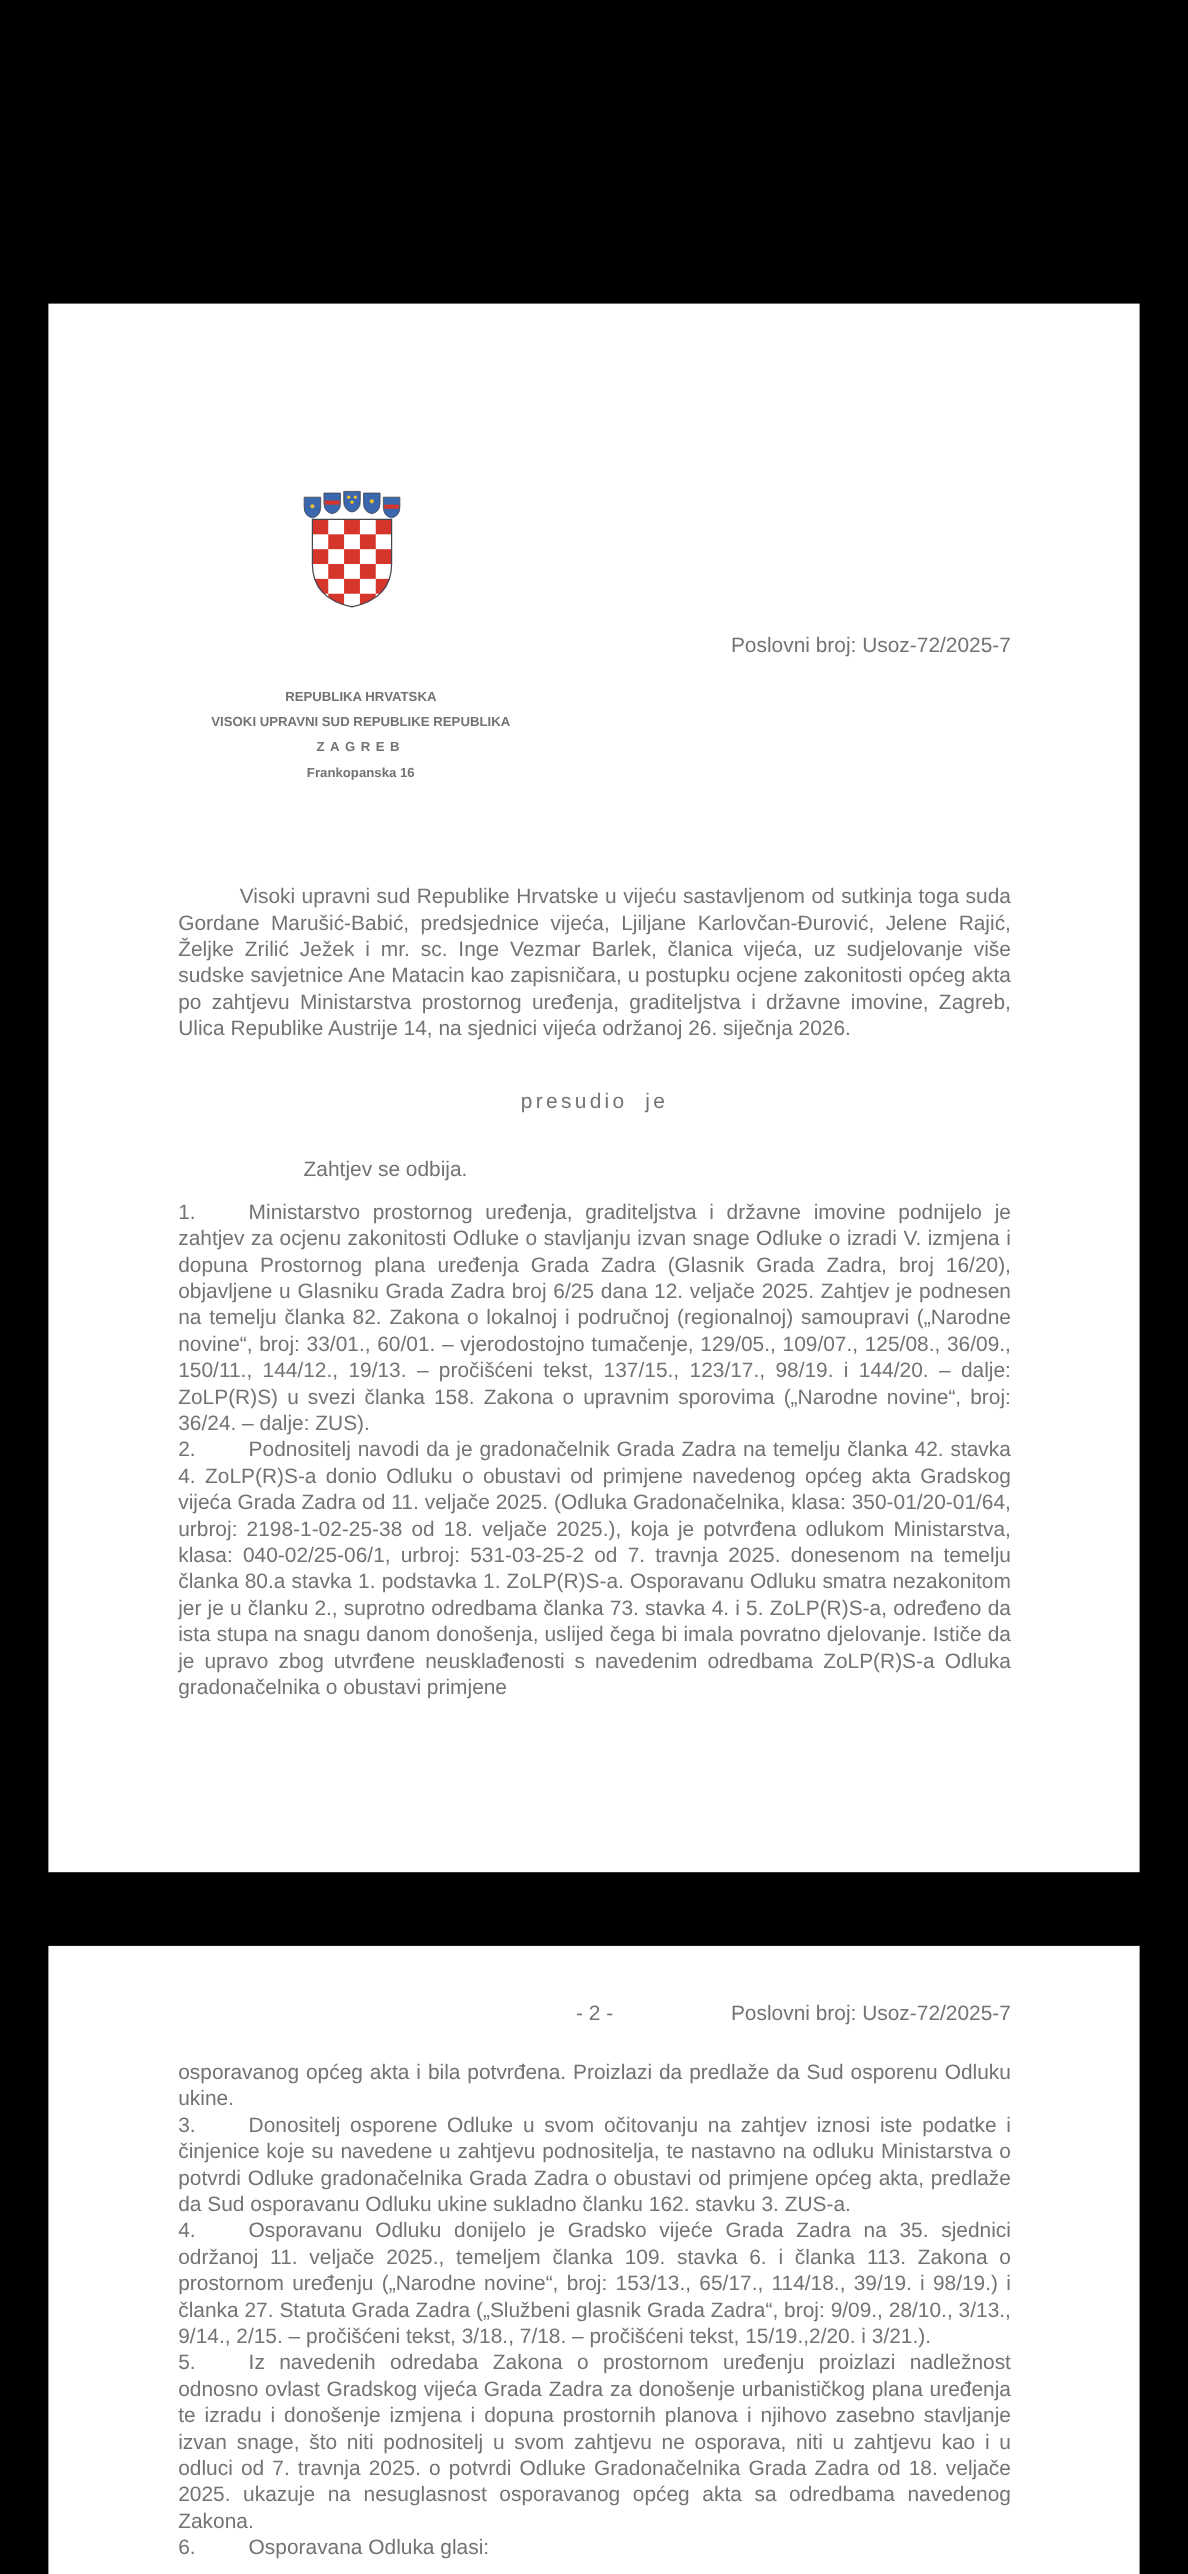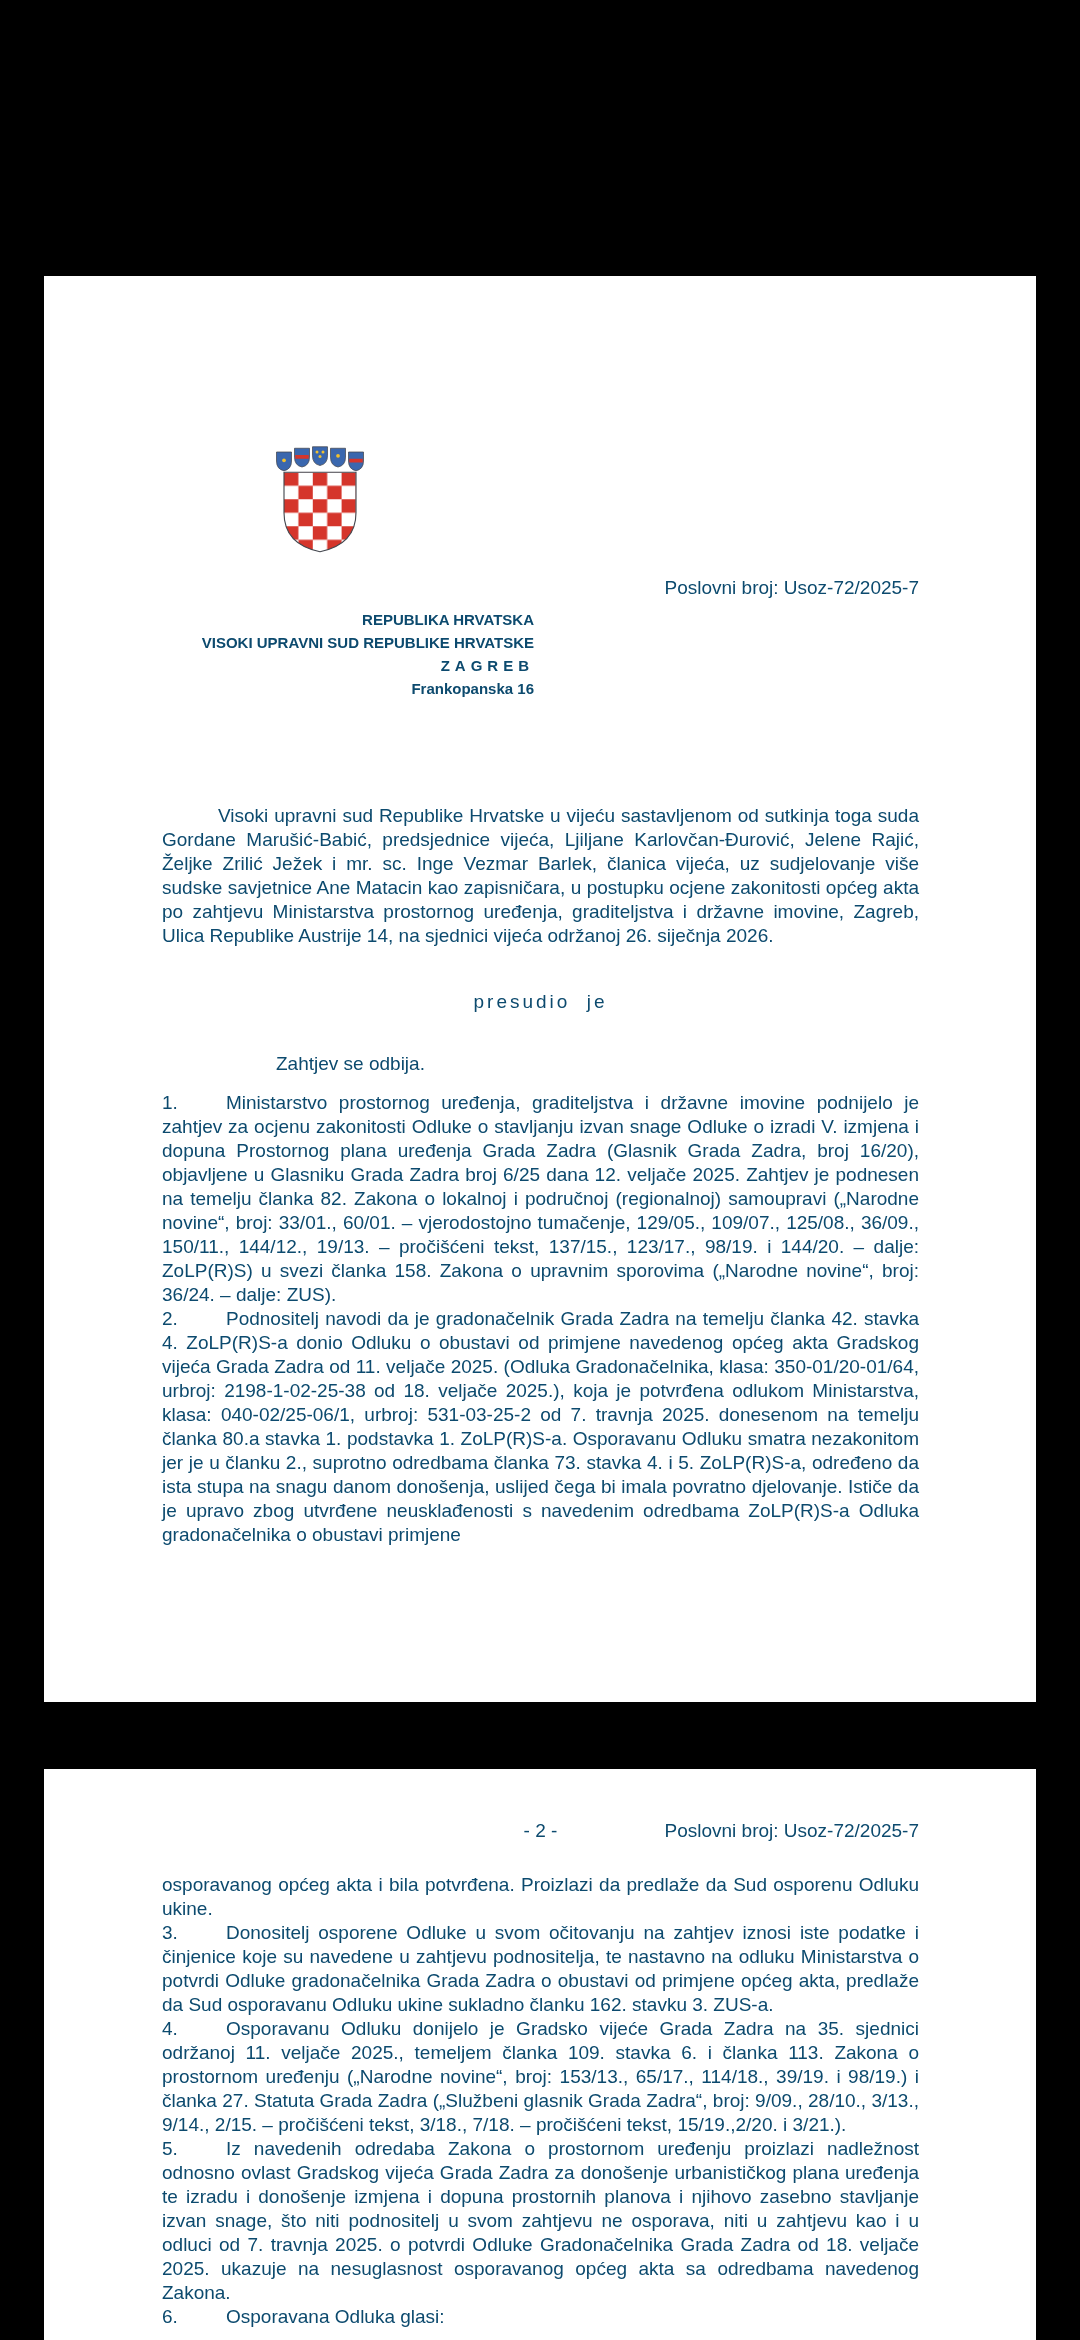--- a/index.html
+++ b/index.html
@@ -12,47 +12,47 @@
     color: #111;
   }
   .stage { position: absolute; inset: 0; }
 
   .page {
     position: absolute;
     left: 44px;
     width: 992px;
     height: 1426px;
     background: #ffffff;
-    color: #0c4a6e;
+    color: #737373;
     padding-left: 47px;
   }
   .page1 { top: 276px; }
   .page2 { top: 1769px; }
 
   
   .coa { position: absolute; top: 166px; left: 231px; width: 90px; height: 113px; }
   .coa svg { width: 100%; height: 100%; display: block; }
 
   .biznum {
     position: absolute;
     top: 300px;
     right: 117px;
     font-size: 19px;
     line-height: 24px;
     white-space: nowrap;
   }
 
   .court {
     position: absolute;
-    top: 332px;
+    top: 346px;
     left: 78px;
     width: 412px;
-    text-align: right;
+    text-align: center;
     font-weight: bold;
-    font-size: 15px;
+    font-size: 12px;
     line-height: 23px;
   }
   .court .spaced { letter-spacing: 5px; }
 
   .h-center {
     position: absolute;
     left: 118px;
     width: 757px;
     text-align: center;
     font-size: 19px;
@@ -142,21 +142,21 @@
           <rect x="12" y="40" width="96" height="110" fill="url(#cb)"></rect>
         </g>
         <path d="M12 40 H108 V94 Q108 136 60 146 Q12 136 12 94 Z" fill="none" stroke="#44474f" stroke-width="1.5"></path>
       </svg>
     </div>
 
     <div class="biznum">Poslovni broj: Usoz-72/2025-7</div>
 
     <div class="court">
       <div class="court-line">REPUBLIKA HRVATSKA</div>
-      <div class="court-line">VISOKI UPRAVNI SUD REPUBLIKE HRVATSKE</div>
+      <div class="court-line">VISOKI UPRAVNI SUD REPUBLIKE REPUBLIKA</div>
       <div class="court-line spaced">ZAGREB</div>
       <div class="court-line">Frankopanska 16</div>
     </div>
 
 
     <p class="body intro">Visoki upravni sud Republike Hrvatske u vijeću sastavljenom od sutkinja toga suda Gordane Marušić-Babić, predsjednice vijeća, Ljiljane Karlovčan-Đurović, Jelene Rajić, Željke Zrilić Ježek i mr. sc. Inge Vezmar Barlek, članica vijeća, uz sudjelovanje više sudske savjetnice Ane Matacin kao zapisničara, u postupku ocjene zakonitosti općeg akta po zahtjevu Ministarstva prostornog uređenja, graditeljstva i državne imovine, Zagreb, Ulica Republike Austrije 14, na sjednici vijeća održanoj 26. siječnja 2026.</p>
 
     <div class="h-center h-ruled">presudio je</div>
     <div class="ruling">Zahtjev se odbija.</div>
 

